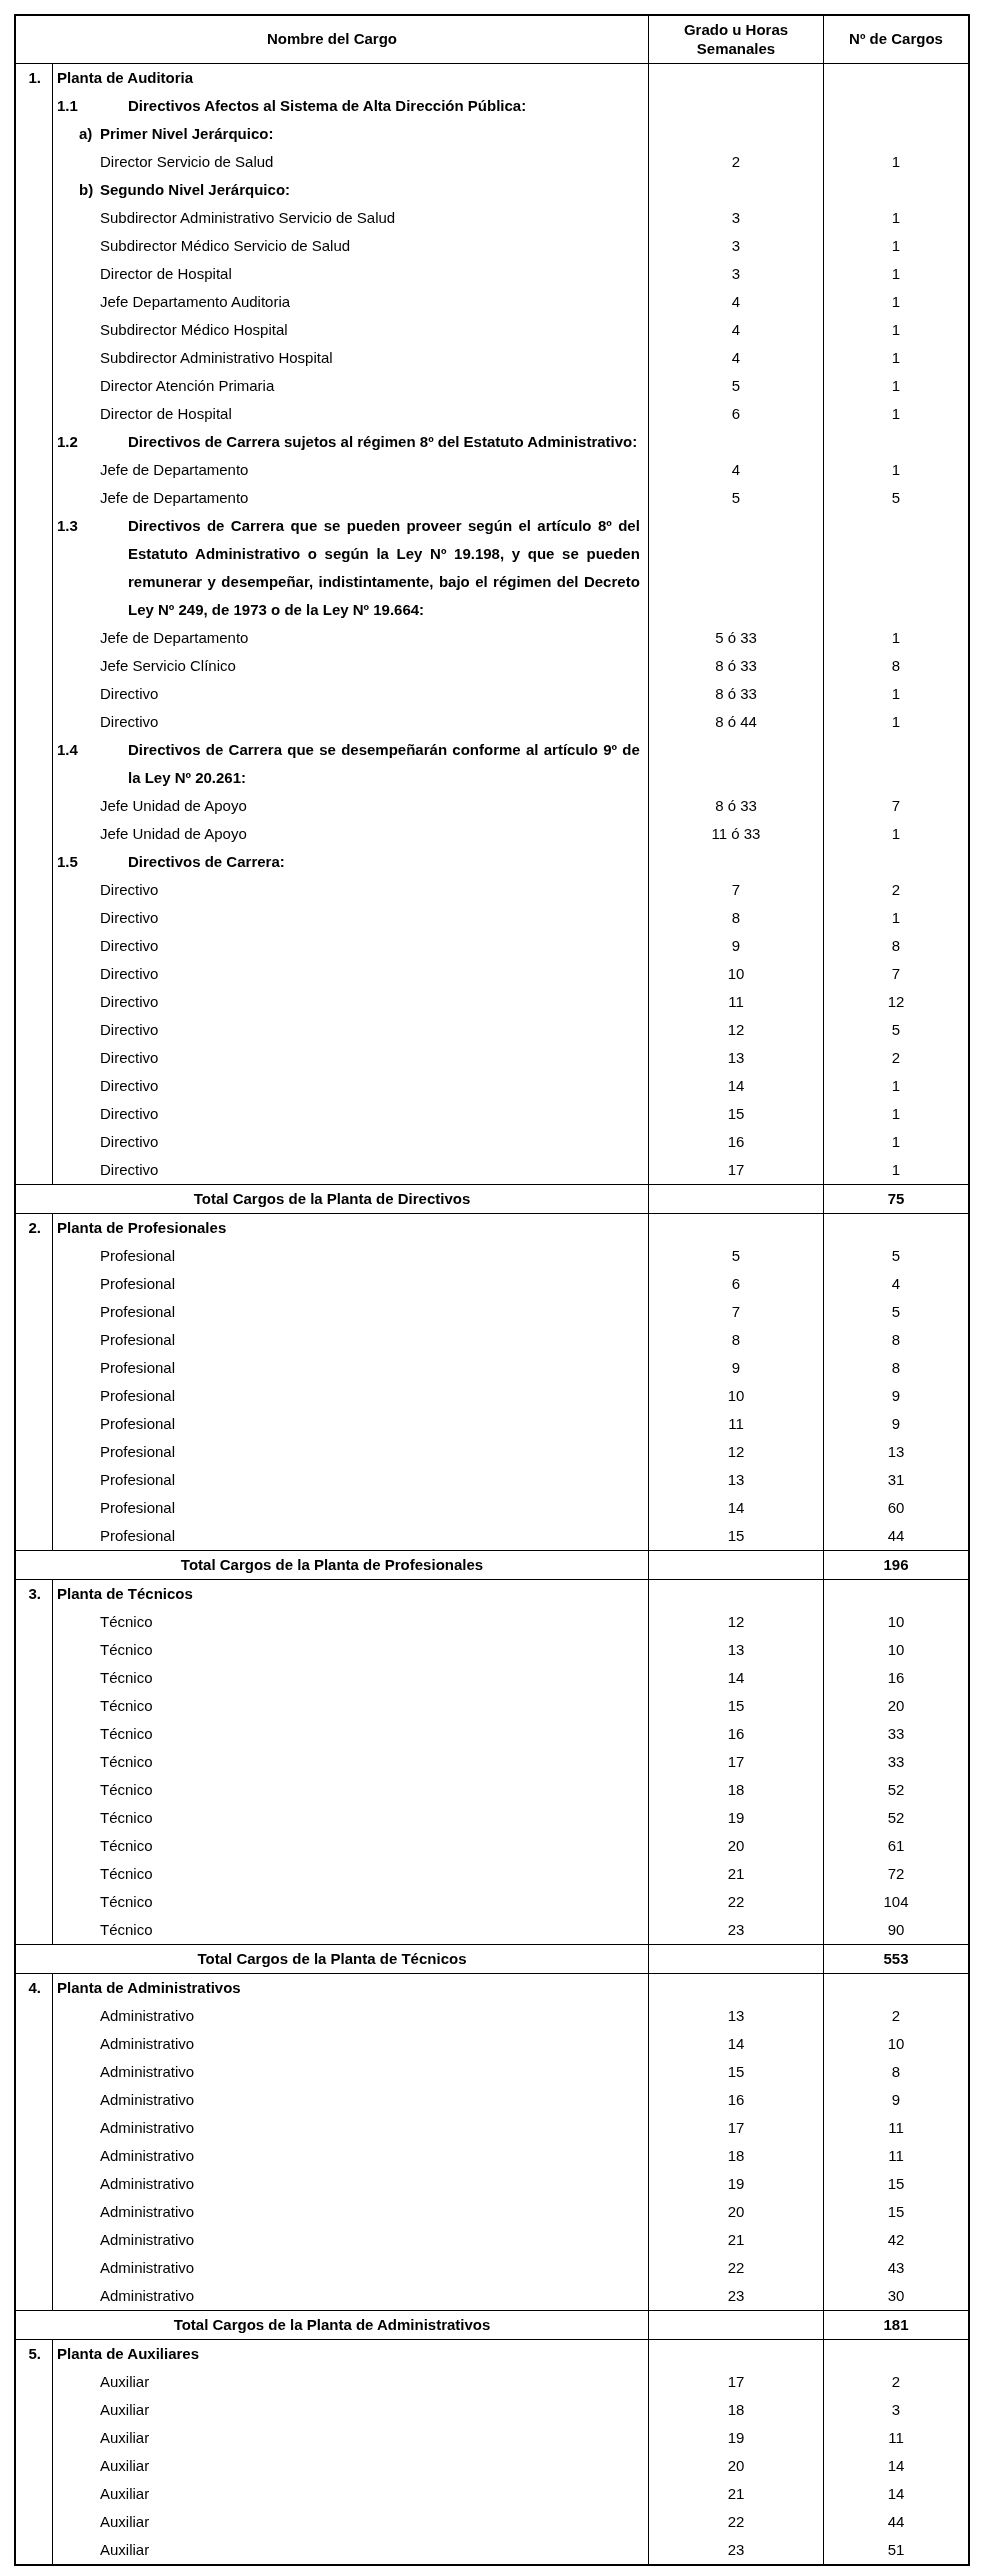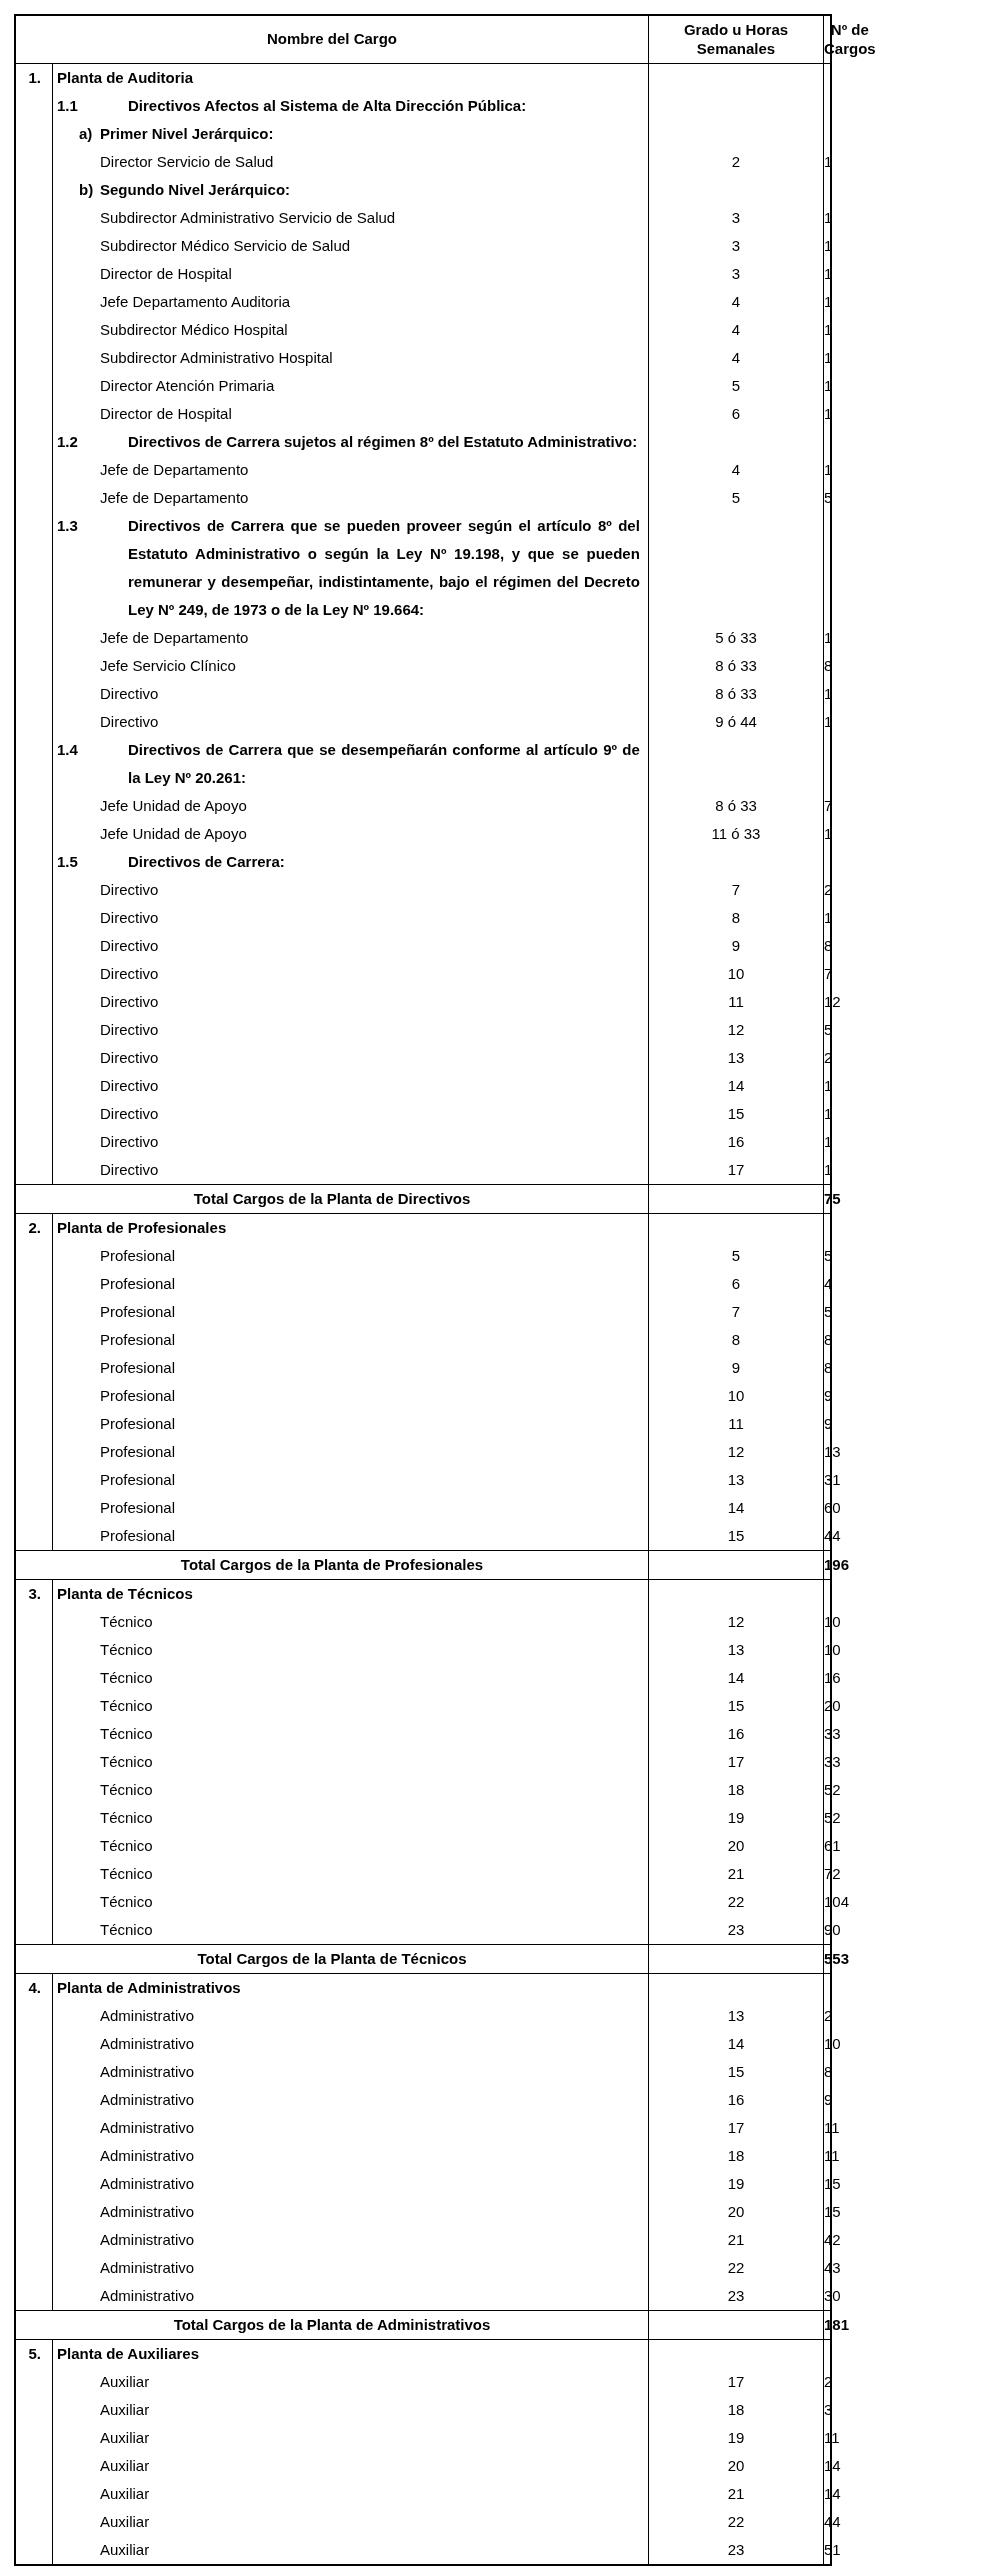--- a/index.html
+++ b/index.html
@@ -1,21 +1,21 @@
 <!DOCTYPE html>
 <html style="font-size:8.2px"><head>
 <meta charset="utf-8">
 <style>
   html,body{margin:0;padding:0;background:#ffffff;}
   body{
     width:982px;height:2731px;position:relative;overflow:hidden;
     font-family:"Liberation Sans",sans-serif;color:#000;
   }
   .table{
-    position:absolute;left:14px;top:14px;width:818px;
+    position:absolute;left:14px;top:14px;width:956px;
     border:2.1px solid #000;box-sizing:border-box;background:#fff;
   }
   
   .thead{
     display:grid;grid-template-columns:632px 175px 1fr;
     border-bottom:1px solid #000;font-weight:bold;font-size:15px;
   }
   .hc{
     display:flex;flex-direction:column;justify-content:center;align-items:center;
     height:47px;line-height:18.5px;text-align:center;box-sizing:border-box;
@@ -213,21 +213,21 @@
           <div class="c1">
             <span class="label">Directivo</span>
           </div>
           <div class="c2">8 ó 33</div>
           <div class="c3">1</div>
         </div>
         <div class="brow t-item">
           <div class="c1">
             <span class="label">Directivo</span>
           </div>
-          <div class="c2">9 ó 44</div>
+          <div class="c2">8 ó 44</div>
           <div class="c3">1</div>
         </div>
         <div class="brow t-sub">
           <div class="c1">
             <span class="num">1.4</span>
             <span class="label">Directivos de Carrera que se desempeñarán conforme al artículo 9º de la Ley Nº 20.261:</span>
           </div>
           <div class="c2"></div>
           <div class="c3"></div>
         </div>

